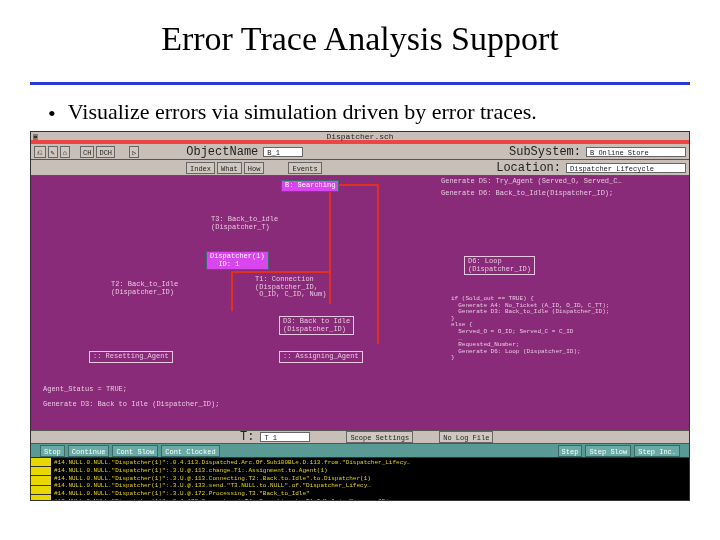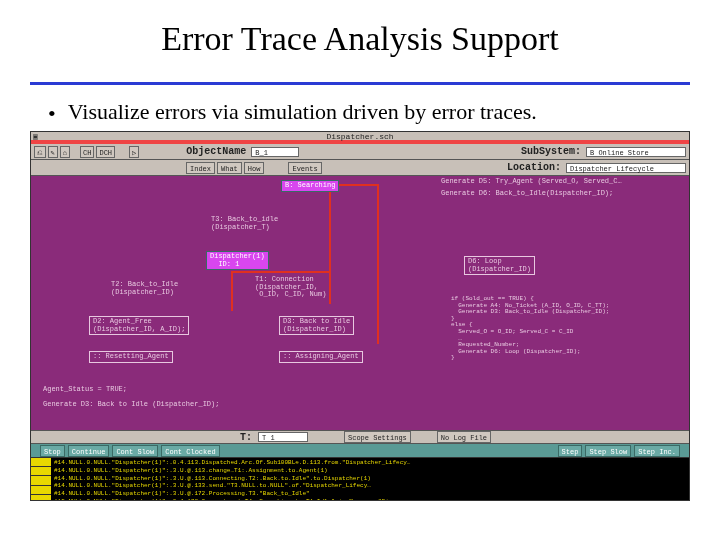--- a/index.html
+++ b/index.html
@@ -85,23 +85,22 @@
     border: 1px solid #666;
     color: #222;
     font-size: 7px;
     padding: 1px 3px;
     height: 12px;
     line-height: 10px;
   }
   .tbtn.mini { padding: 1px 2px; font-size: 7px; }
   .tlabel {
     color: #222;
-    font-size: 10px;
+    font-size: 12px;
     padding: 0 3px;
-    font-weight: bold;
   }
   .tfield {
     background: #fff;
     border: 1px solid #666;
     color: #222;
     font-size: 7px;
     padding: 0 3px;
     height: 10px;
     line-height: 10px;
   }
@@ -218,21 +217,21 @@
       <span class="tbtn mini">⎌</span>
       <span class="tbtn mini">✎</span>
       <span class="tbtn mini">⌂</span>
       <span style="width:6px"></span>
       <span class="tbtn mini">CH</span>
       <span class="tbtn mini">DCH</span>
       <span style="width:10px"></span>
       <span class="tbtn mini">▷</span>
       <span style="flex:0 0 40px"></span>
       <span class="tlabel">ObjectName</span>
-      <span class="tfield" style="width:48px">B_1</span>
+      <span class="tfield" style="width:40px">B_1</span>
       <span style="flex:1"></span>
       <span class="tlabel">SubSystem:</span>
       <span class="tfield" style="width:100px">B Online Store</span>
     </div>
 
     <div class="topbar">
       <span style="width:150px"></span>
       <span class="tbtn">Index</span>
       <span class="tbtn">What</span>
       <span class="tbtn">How</span>
@@ -262,22 +261,20 @@
   ID: 1</div>
 
       <div class="label" style="left:80px;top:105px;white-space:pre">T2: Back_to_Idle
 (Dispatcher_ID)</div>
       <div class="label" style="left:224px;top:100px;white-space:pre">T1: Connection
 (Dispatcher_ID,
  O_ID, C_ID, Num)</div>
       <div class="node box" style="left:395px;top:80px;white-space:pre">D6: Loop
 (Dispatcher_ID)</div>
 
-      <div class="node box" style="left:20px;top:140px;white-space:pre">D2: Agent_Free
-(Dispatcher_ID, A_ID);</div>
       <div class="node box" style="left:210px;top:140px;white-space:pre">D3: Back to Idle
 (Dispatcher_ID)</div>
 
       <div class="label" style="left:420px;top:120px;white-space:pre;font-size:6px">if (Sold_out == TRUE) {
   Generate A4: No_Ticket (A_ID, O_ID, C_TT);
   Generate D3: Back_to_Idle (Dispatcher_ID);
 }
 else {
   Served_O = O_ID; Served_C = C_ID
   …

